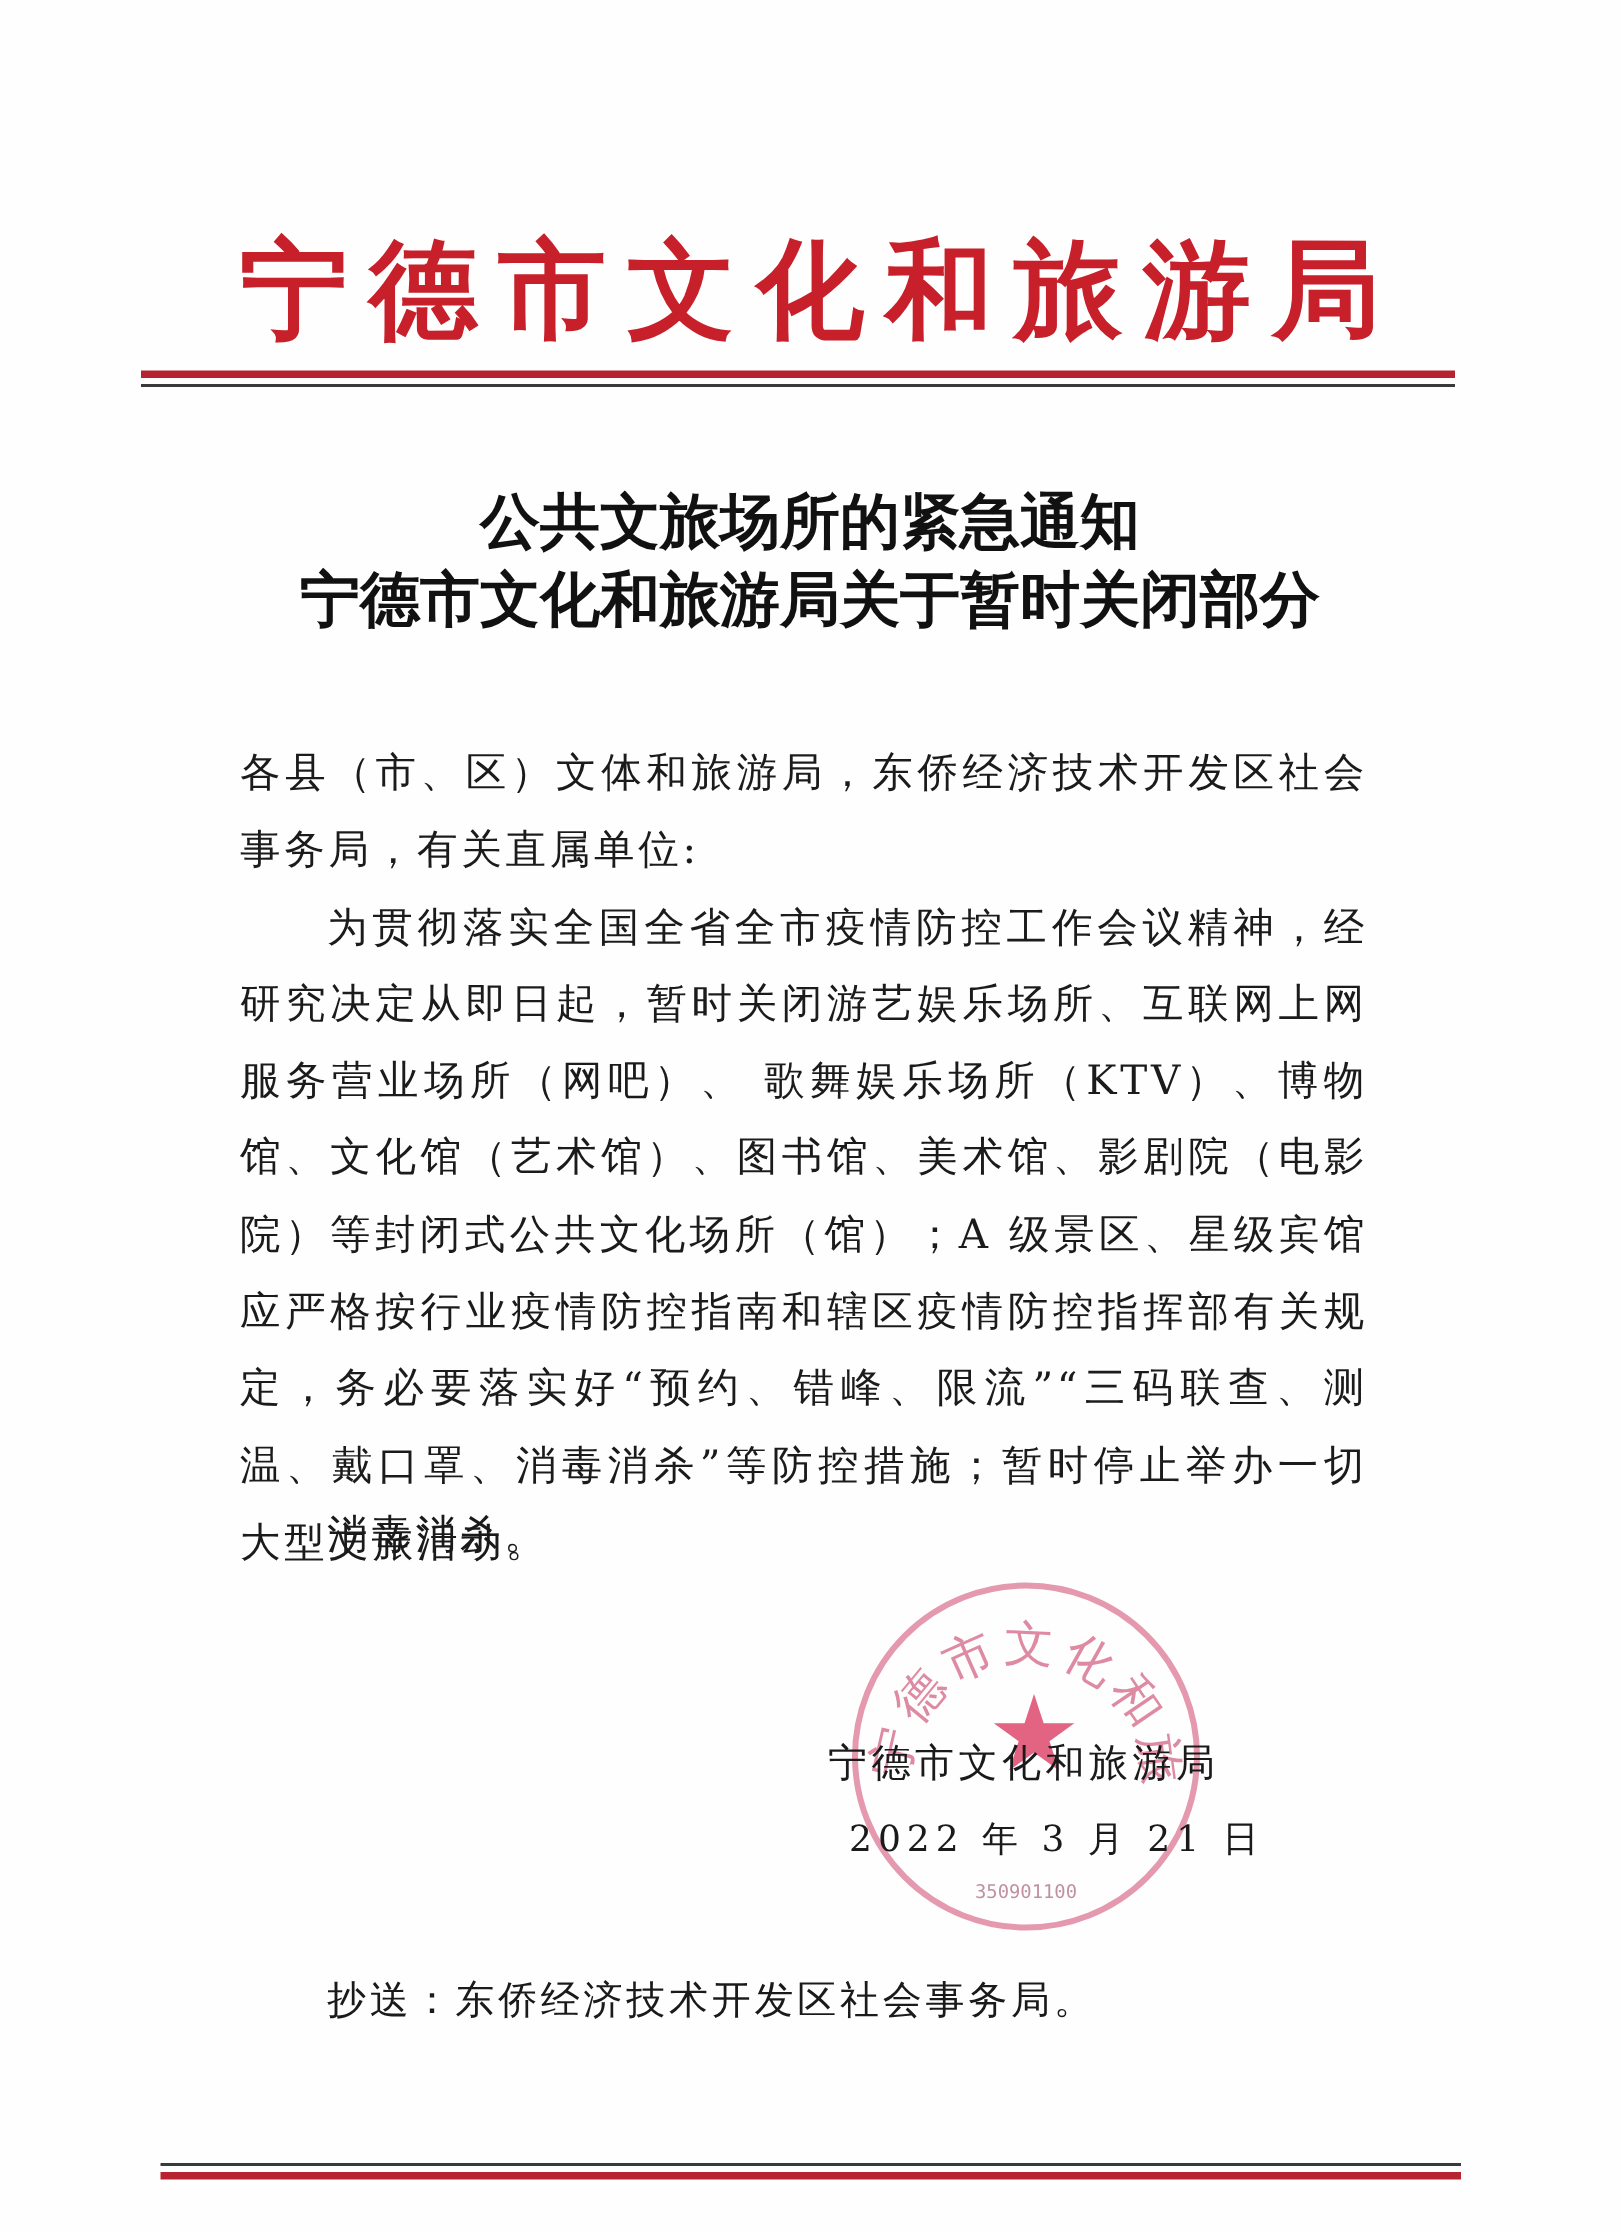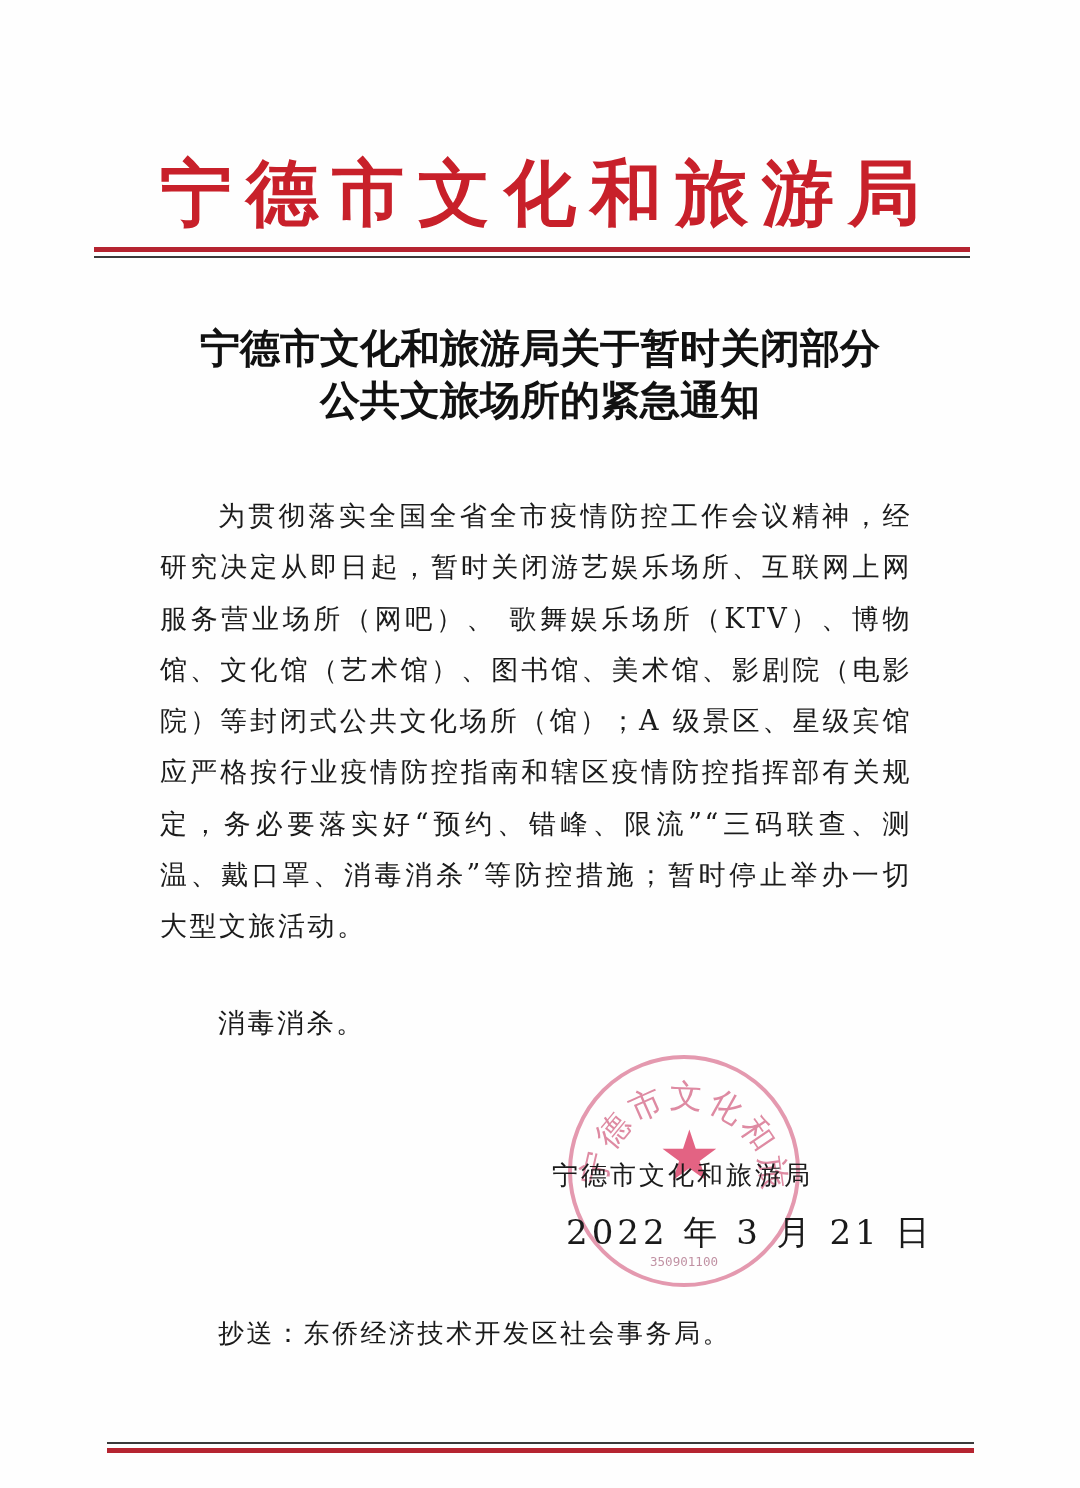--- a/index.html
+++ b/index.html
@@ -30,38 +30,39 @@
   .closing { position:absolute; left:218px; top:1005px; font-size:27px; letter-spacing:2.5px; }
   .seal {
     position:absolute; left:568px; top:1055px; width:232px; height:232px; border-radius:50%;
     border:4px solid rgba(205,70,110,0.55); box-sizing:border-box;
   }
   .seal-arc {
     position:absolute; left:0; top:0; width:100%; height:100%;
   }
   .seal-star { position:absolute; left:86px; top:62px; font-size:70px; line-height:70px; color:rgba(220,60,100,0.8); }
   .sign-org { position:absolute; left:552px; top:1158px; font-size:26px; letter-spacing:3px; }
-  .sign-date { position:absolute; left:566px; top:1210px; font-size:34px; letter-spacing:4px; }
+  .sign-date { position:absolute; left:566px; top:1210px; font-size:24px; letter-spacing:4px; }
   .cc { position:absolute; left:218px; top:1316px; font-size:26px; letter-spacing:2.5px; }
   .rule-bot-thin  { position:absolute; left:107px; width:867px; top:1442px; height:2px; background:#3a3a3a; }
   .rule-bot-thick { position:absolute; left:107px; width:867px; top:1448px; height:5px; background:#b52430; }
 </style>
 </head>
 <body>
 
 <div class="masthead">宁德市文化和旅游局</div>
 <div class="rule-top-thick"></div>
 <div class="rule-top-thin"></div>
 
 <div class="title">
+  <span class="line">公共文旅场所的紧急通知</span>
   <span class="line">宁德市文化和旅游局关于暂时关闭部分</span>
-  <span class="line">公共文旅场所的紧急通知</span>
 </div>
 
 <div class="body-text">
+  <p class="p">各县（市、区）文体和旅游局，东侨经济技术开发区社会事务局，有关直属单位:</p>
   <p class="p indent">为贯彻落实全国全省全市疫情防控工作会议精神，经研究决定从即日起，暂时关闭游艺娱乐场所、互联网上网服务营业场所（网吧）、 歌舞娱乐场所（KTV）、博物馆、文化馆（艺术馆）、图书馆、美术馆、影剧院（电影院）等封闭式公共文化场所（馆）；A 级景区、星级宾馆应严格按行业疫情防控指南和辖区疫情防控指挥部有关规定，务必要落实好“预约、错峰、限流”“三码联查、测温、戴口罩、消毒消杀”等防控措施；暂时停止举办一切大型文旅活动。</p>
 </div>
 
 <div class="closing">消毒消杀。</div>
 
 <div class="seal">
   <svg class="seal-arc" viewBox="0 0 232 232">
     <defs>
       <path id="sealArc" d="M 36 150 A 82 82 0 1 1 196 150"></path>
     </defs>

